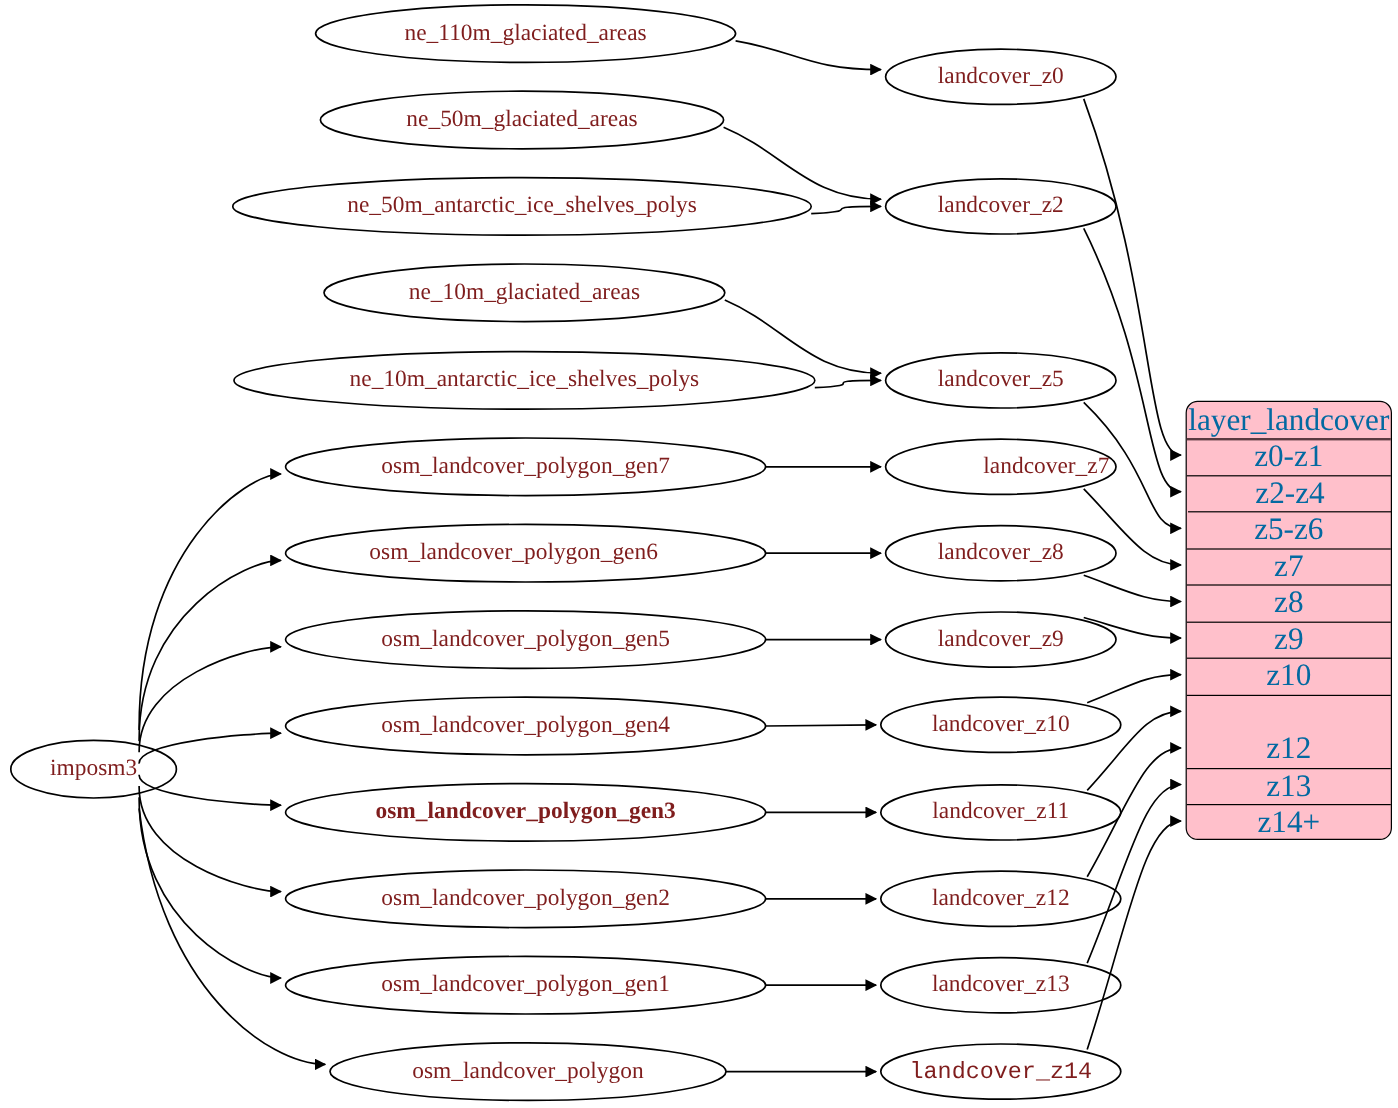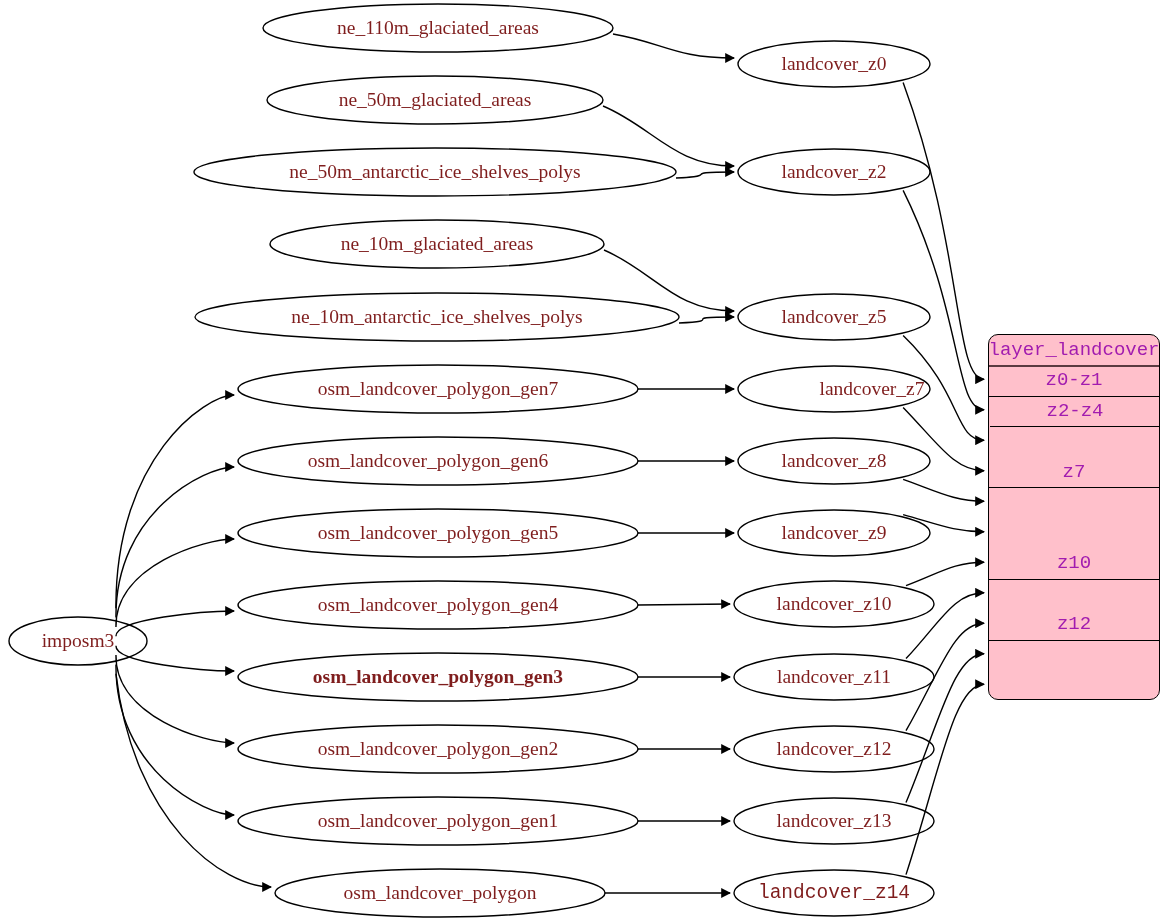--- a/index.html
+++ b/index.html
@@ -35,24 +35,23 @@
   }
   .tbl {
     position: absolute;
     box-sizing: border-box;
   }
   .tbl-cell {
     position: absolute;
     display: flex;
     align-items: center;
     justify-content: center;
-    font-size: 19px;
-    color: #a21caf;
+    font-size: 26px;
+    color: #0369a1;
     white-space: nowrap;
-    font-family: Liberation Mono, monospace;
   }
 </style>
 </head>
 <body>
 
 <div id="canvas">
 
   <svg id="edges" viewBox="0 0 1165 923" xmlns="http://www.w3.org/2000/svg">
     <defs>
       <marker id="arrow" viewBox="0 0 10 10" refX="9" refY="5" markerWidth="7" markerHeight="7" orient="auto-start-reverse">
@@ -147,18 +146,23 @@
       <div class="node-label" style="left: 734px; top: 654px; width: 200px; height: 46px;">landcover_z11</div>
       <div class="node-label" style="left: 734px; top: 726px; width: 200px; height: 46px;">landcover_z12</div>
       <div class="node-label" style="left: 734px; top: 798px; width: 200px; height: 46px;">landcover_z13</div>
       <div class="node-label" style="left: 734px; top: 870px; width: 200px; height: 46px; font-family: Liberation Mono, monospace;">landcover_z14</div>
     </div>
 
   <div id="layer-table" class="tbl" style="left: 988px; top: 334px; width: 172px; height: 366px; background: rgb(255, 192, 203); border: 1.6px solid rgb(0, 0, 0); border-radius: 10px;">
       <div class="tbl-cell" style="left: 0px; top: 0px; width: 100%; height: 30px; border-bottom: 2px solid rgb(90, 58, 64);">layer_landcover</div>
       <div class="tbl-cell" style="left: 0px; top: 30px; width: 100%; height: 30.5px; border-bottom: 1.6px solid rgb(0, 0, 0);">z0-z1</div>
       <div class="tbl-cell" style="left: 1px; top: 60.5px; width: 100%; height: 30.5px; border-bottom: 1.6px solid rgb(0, 0, 0);">z2-z4</div>
+      <div class="tbl-cell" style="left: 0px; top: 91px; width: 100%; height: 30.5px; border-bottom: 1.6px solid rgb(0, 0, 0);">z5-z6</div>
       <div class="tbl-cell" style="left: 0px; top: 121.5px; width: 100%; height: 30.5px; border-bottom: 1.6px solid rgb(0, 0, 0);">z7</div>
+      <div class="tbl-cell" style="left: 0px; top: 152px; width: 100%; height: 30.5px; border-bottom: 1.6px solid rgb(0, 0, 0);">z8</div>
+      <div class="tbl-cell" style="left: 0px; top: 182.5px; width: 100%; height: 30.5px; border-bottom: 1.6px solid rgb(0, 0, 0);">z9</div>
       <div class="tbl-cell" style="left: 0px; top: 213px; width: 100%; height: 30.5px; border-bottom: 1.6px solid rgb(0, 0, 0);">z10</div>
       <div class="tbl-cell" style="left: 0px; top: 274px; width: 100%; height: 30.5px; border-bottom: 1.6px solid rgb(0, 0, 0);">z12</div>
+      <div class="tbl-cell" style="left: 0px; top: 304.5px; width: 100%; height: 30.5px; border-bottom: 1.6px solid rgb(0, 0, 0);">z13</div>
+      <div class="tbl-cell" style="left: 0px; top: 335px; width: 100%; height: 30.5px;">z14+</div>
     </div>
 
 </div>
 
 </body></html>

